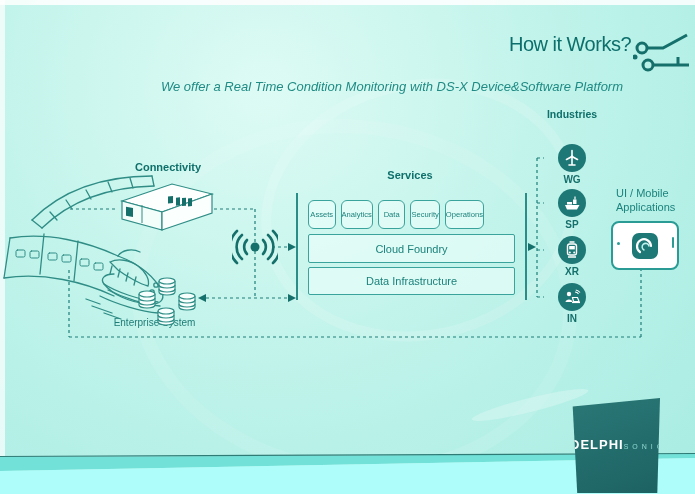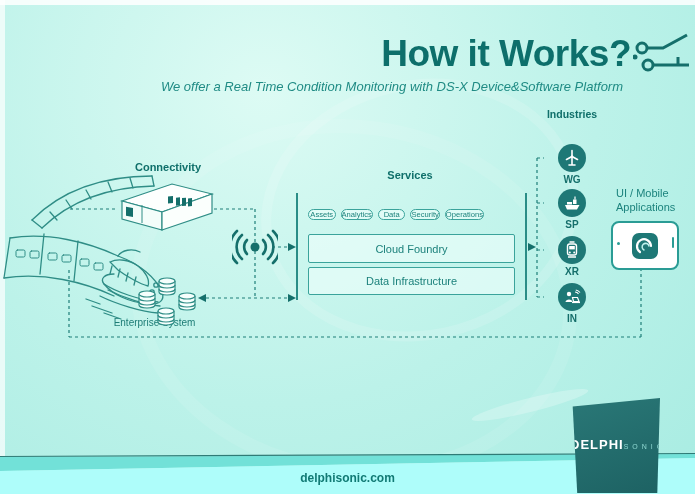--- a/index.html
+++ b/index.html
@@ -8,36 +8,36 @@
     position:relative;width:695px;height:494px;overflow:hidden;
     background:radial-gradient(ellipse at 38% 18%, #ddfbf4 0%, #bcf2e9 55%, #a8ece2 100%);
   }
   .frame-top{position:absolute;left:0;top:0;width:695px;height:5px;background:rgba(255,255,255,.85);}
   .frame-left{position:absolute;left:0;top:0;width:5px;height:460px;background:rgba(255,255,255,.7);}
   .swirl{position:absolute;border:10px solid rgba(255,255,255,.14);border-radius:50%;}
   .swirl.s1{width:300px;height:240px;left:260px;top:80px;transform:rotate(-12deg);}
   .swirl.s2{width:420px;height:330px;left:130px;top:120px;transform:rotate(8deg);border-width:14px;border-color:rgba(255,255,255,.09);}
   .streak{position:absolute;width:120px;height:14px;border-radius:50%;background:rgba(255,255,255,.25);left:470px;top:398px;transform:rotate(-14deg);}
 
-  .title{position:absolute;top:33px;right:64px;font-size:37px;font-weight:bold;color:#0d6f6b;letter-spacing:-.5px;}
+  .title{position:absolute;top:33px;right:64px;font-size:20px;font-weight:normal;color:#0d6f6b;letter-spacing:-.5px;}
   .subtitle{position:absolute;left:92px;top:79px;width:600px;text-align:center;font-size:13px;color:#1f8b84;font-style:italic;}
   .circuit-icon{position:absolute;left:633px;top:33px;}
 
   .lbl{position:absolute;color:#0f6f6a;font-weight:bold;}
   .lbl-connectivity{left:118px;top:161px;width:100px;text-align:center;font-size:11px;}
   .lbl-services{left:360px;top:169px;width:100px;text-align:center;font-size:11px;}
   .lbl-industries{left:538px;top:108px;width:68px;text-align:center;font-size:10.5px;}
   .lbl-enterprise{left:92px;top:317px;width:125px;text-align:center;font-size:10px;font-weight:normal;color:#1d7c76;}
   .lbl-asset{left:300px;top:345px;width:120px;text-align:center;font-size:11px;color:#1d827c;}
   .lbl-uimobile{left:616px;top:186px;width:80px;font-size:11px;font-weight:normal;color:#1c837d;line-height:1.3;}
 
   .connector-layer{position:absolute;left:0;top:0;z-index:1;}
   .art{position:absolute;z-index:2;}
 
-  .svc-row{position:absolute;left:308px;top:200px;width:176px;height:29px;display:flex;gap:5px;z-index:2;align-items:center;}
+  .svc-row{position:absolute;left:308px;top:200px;width:176px;height:29px;display:flex;gap:5px;z-index:2;}
   .svc-box{flex:1;border:1.4px solid #3aa39b;border-radius:6px;background:rgba(238,255,251,.6);
     display:flex;align-items:center;justify-content:center;font-size:7.6px;color:#1d827c;white-space:nowrap;}
   .svc-wide{position:absolute;left:308px;width:205px;border:1.4px solid #3aa39b;border-radius:2px;
     background:rgba(238,255,251,.6);display:flex;align-items:center;justify-content:center;
     font-size:11px;color:#1d827c;z-index:2;}
   .cloud{top:234px;height:27px;}
   .infra{top:267px;height:26px;text-align:center;}
 
   .ind-circle{position:absolute;left:558px;width:28px;height:28px;border-radius:50%;background:#1e7876;
     display:flex;align-items:center;justify-content:center;z-index:2;}
@@ -264,21 +264,20 @@
     </g>
   </svg>
   <div class="lbl lbl-enterprise">Enterprise System</div>
 
 
   <svg class="footer-wave" width="695" height="60" viewBox="0 0 695 60">
     <polygon points="0,23 695,20 695,24 0,37" fill="#72e1d8"></polygon>
     <path d="M0 22.5 L695 19.5" stroke="#2f7b76" stroke-width="1.2" fill="none"></path>
     <polygon points="0,37 695,24 695,60 0,60" fill="#aefdfa"></polygon>
   </svg>
-  <div class="website">delphisonic.com</div>
 
   <div class="badge">
     <svg class="dolphin" width="56" height="50" viewBox="0 0 56 50">
       <path d="M12 44 C8 26 20 10 36 9 C38 4 45 2 49 5 C45 6 42 9 42 13 C50 22 51 34 44 43 C47 32 43 22 34 19 C22 17 13 28 12 44 Z" fill="#ffffff"></path>
       <path d="M19 44 C18 31 27 23 35 26 C41 29 43 37 39 44 C39 35 33 30 27 32 C22 34 20 38 19 44 Z" fill="#7ae6df"></path>
     </svg>
     <div class="brand-name">DELPHI</div>
     <div class="brand-sub">SONIC</div>
   </div>
 </div>

